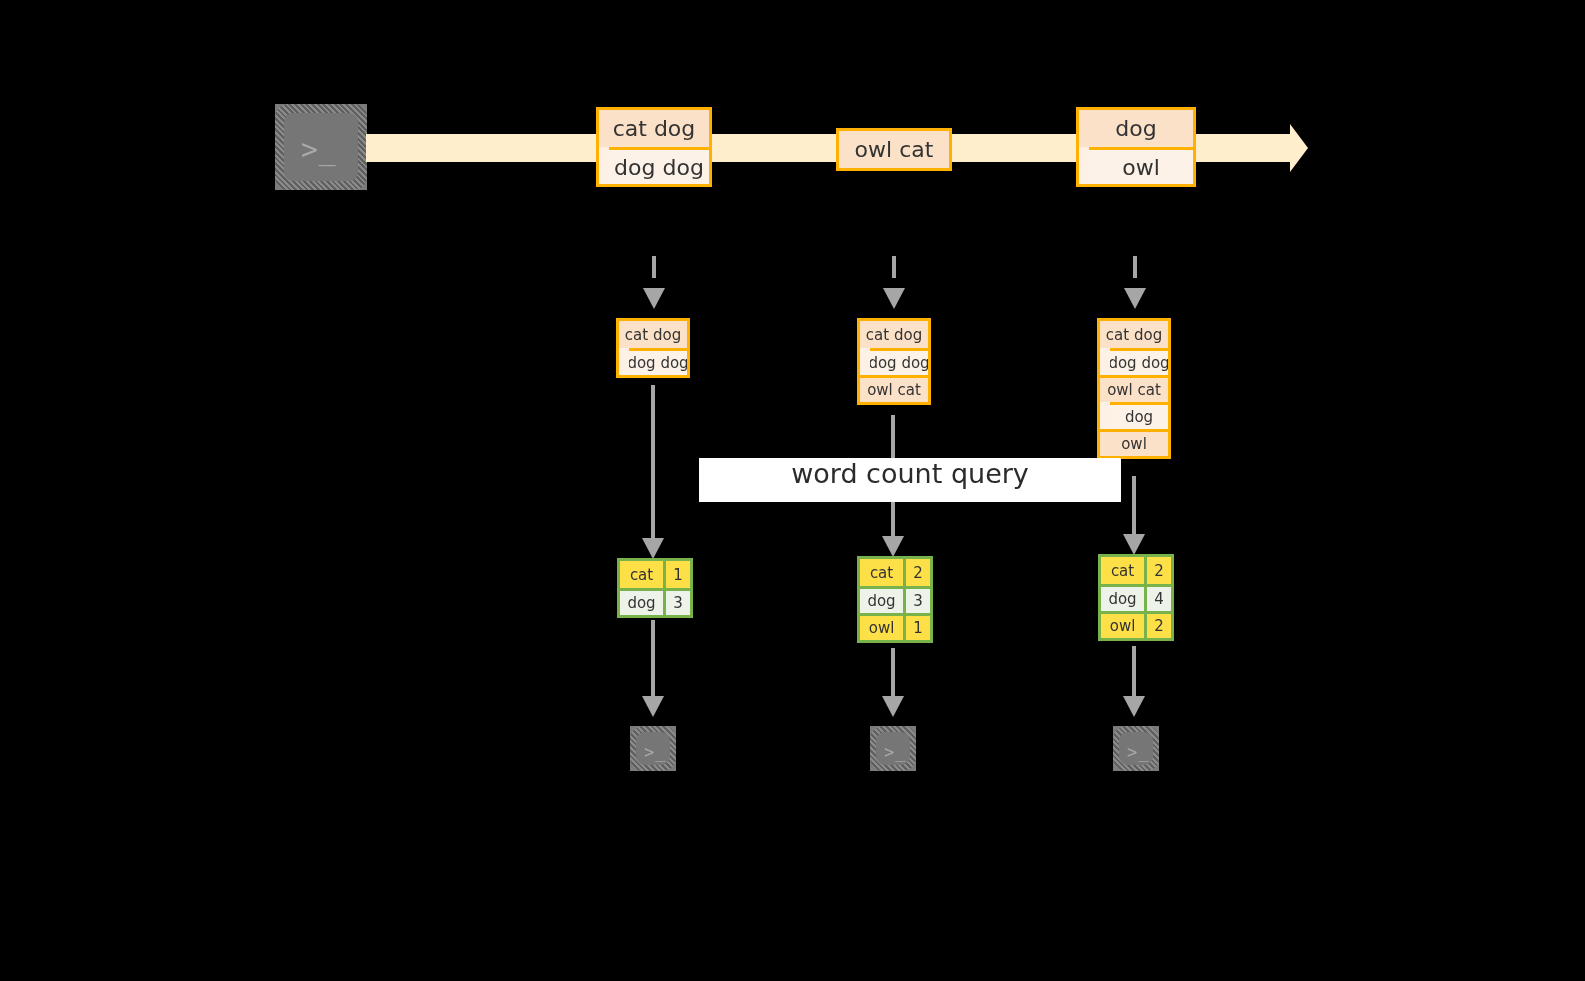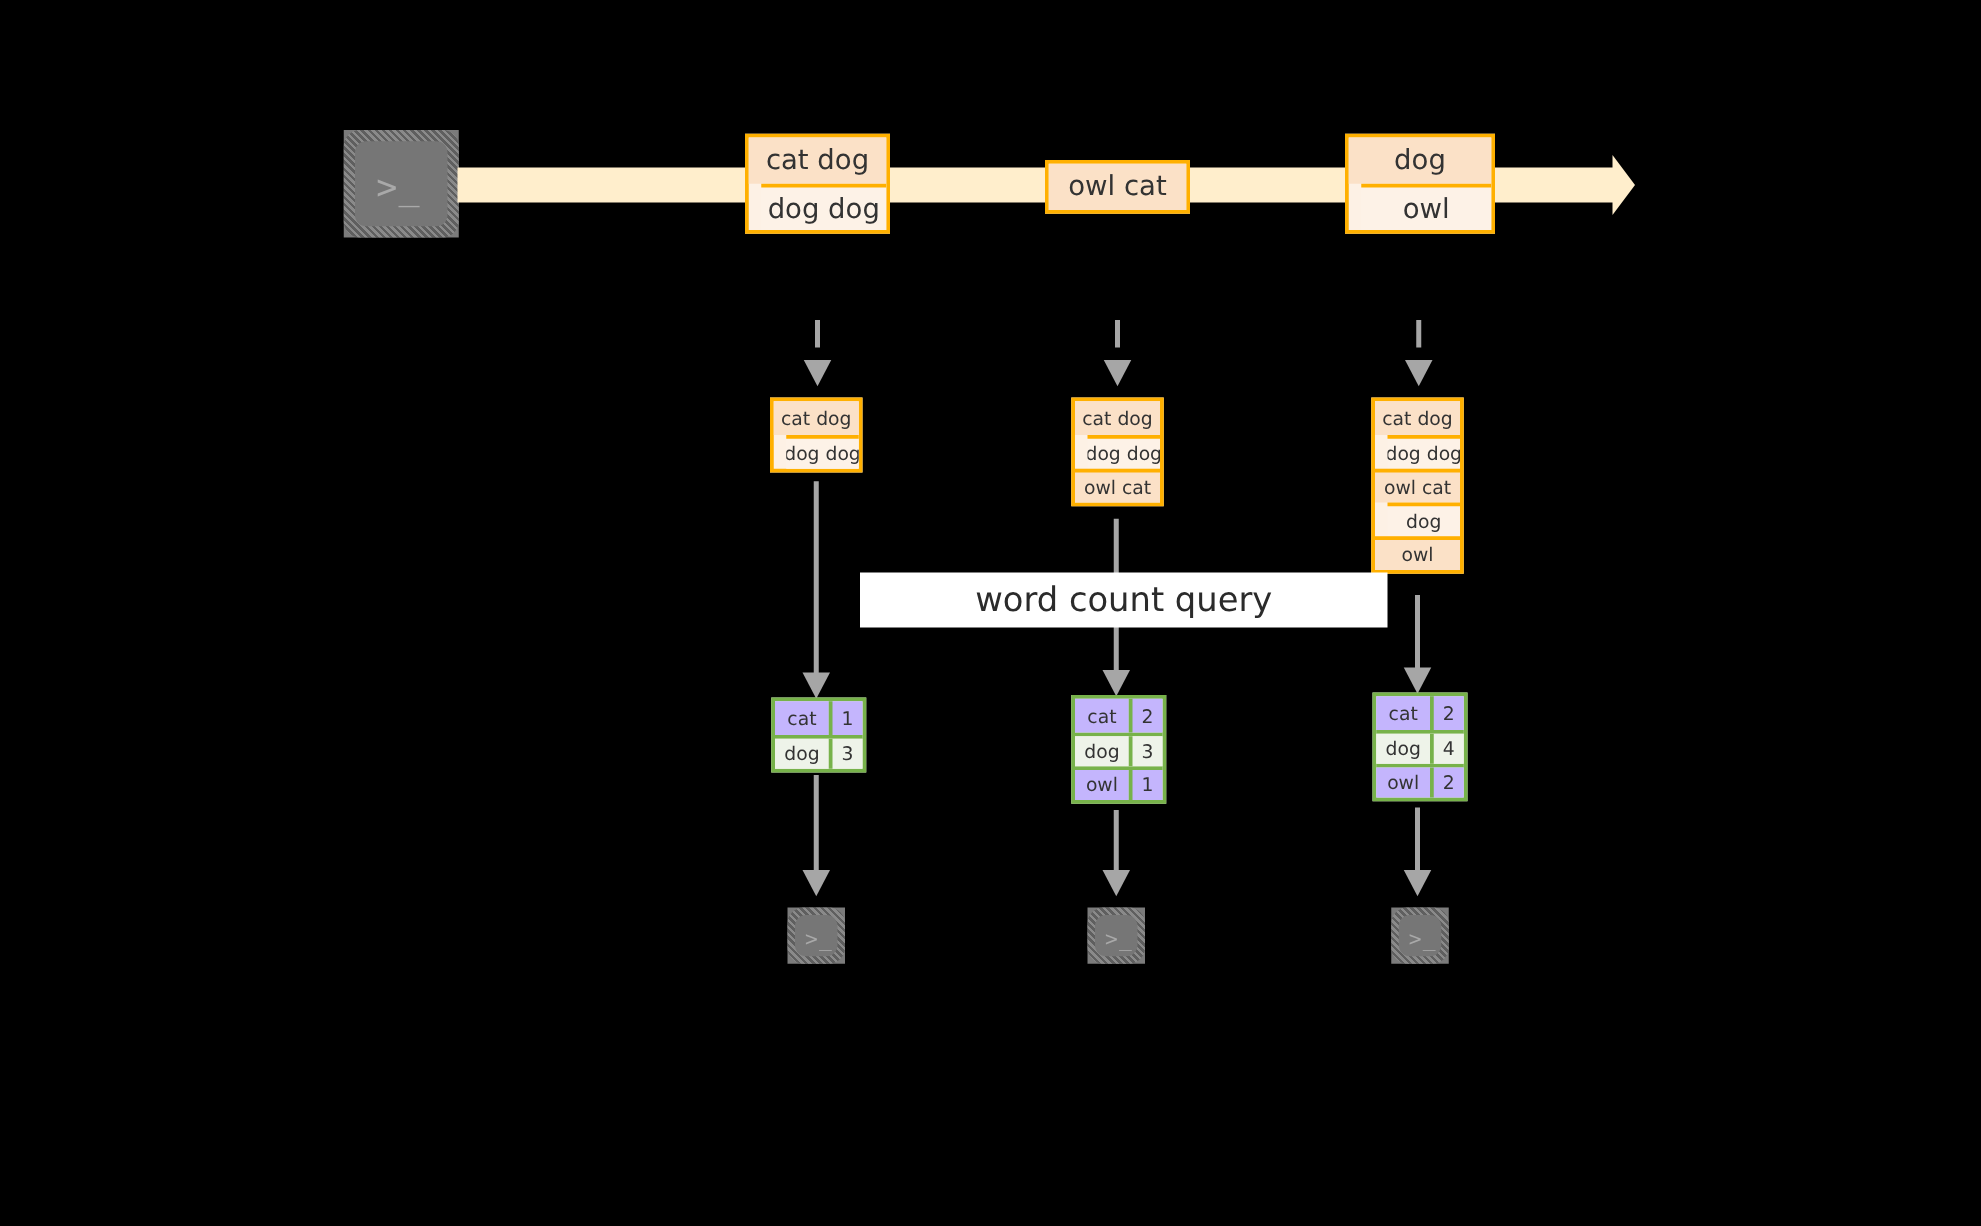--- a/index.html
+++ b/index.html
@@ -111,21 +111,21 @@
     box-sizing: border-box;
     display: flex;
     align-items: center;
     justify-content: center;
     font-size: 15px;
     color: #333333;
     white-space: nowrap;
   }
   .gbox .gcell.word { width: 45px; }
   .gbox .gcell.cnt  { width: 28px; border-left: 3px solid #77b24a; }
-  .gbox .grow.alt  .gcell { background: #c4b5fd; text-align: center; }
+  .gbox .grow.alt  .gcell { background: #fde047; text-align: center; }
   .gbox .grow.alt2 .gcell { background: #eef3e9; }
 
   
   .vline {
     position: absolute;
     width: 4px;
     background: #a6a6a6;
     z-index: 2;
   }
   .vhead {
@@ -141,23 +141,23 @@
     width: 4px;
     background: #a6a6a6;
     z-index: 2;
   }
 
   
   .qlabel {
     position: absolute;
     background: #ffffff;
     display: flex;
-    align-items: center;
     justify-content: center;
     z-index: 4;
+    margin-left: 11px;
   }
   .qlabel span {
     font-size: 27px;
     color: #2b2b2b;
     white-space: nowrap;
   }
 </style>
 </head>
 <body>
 

